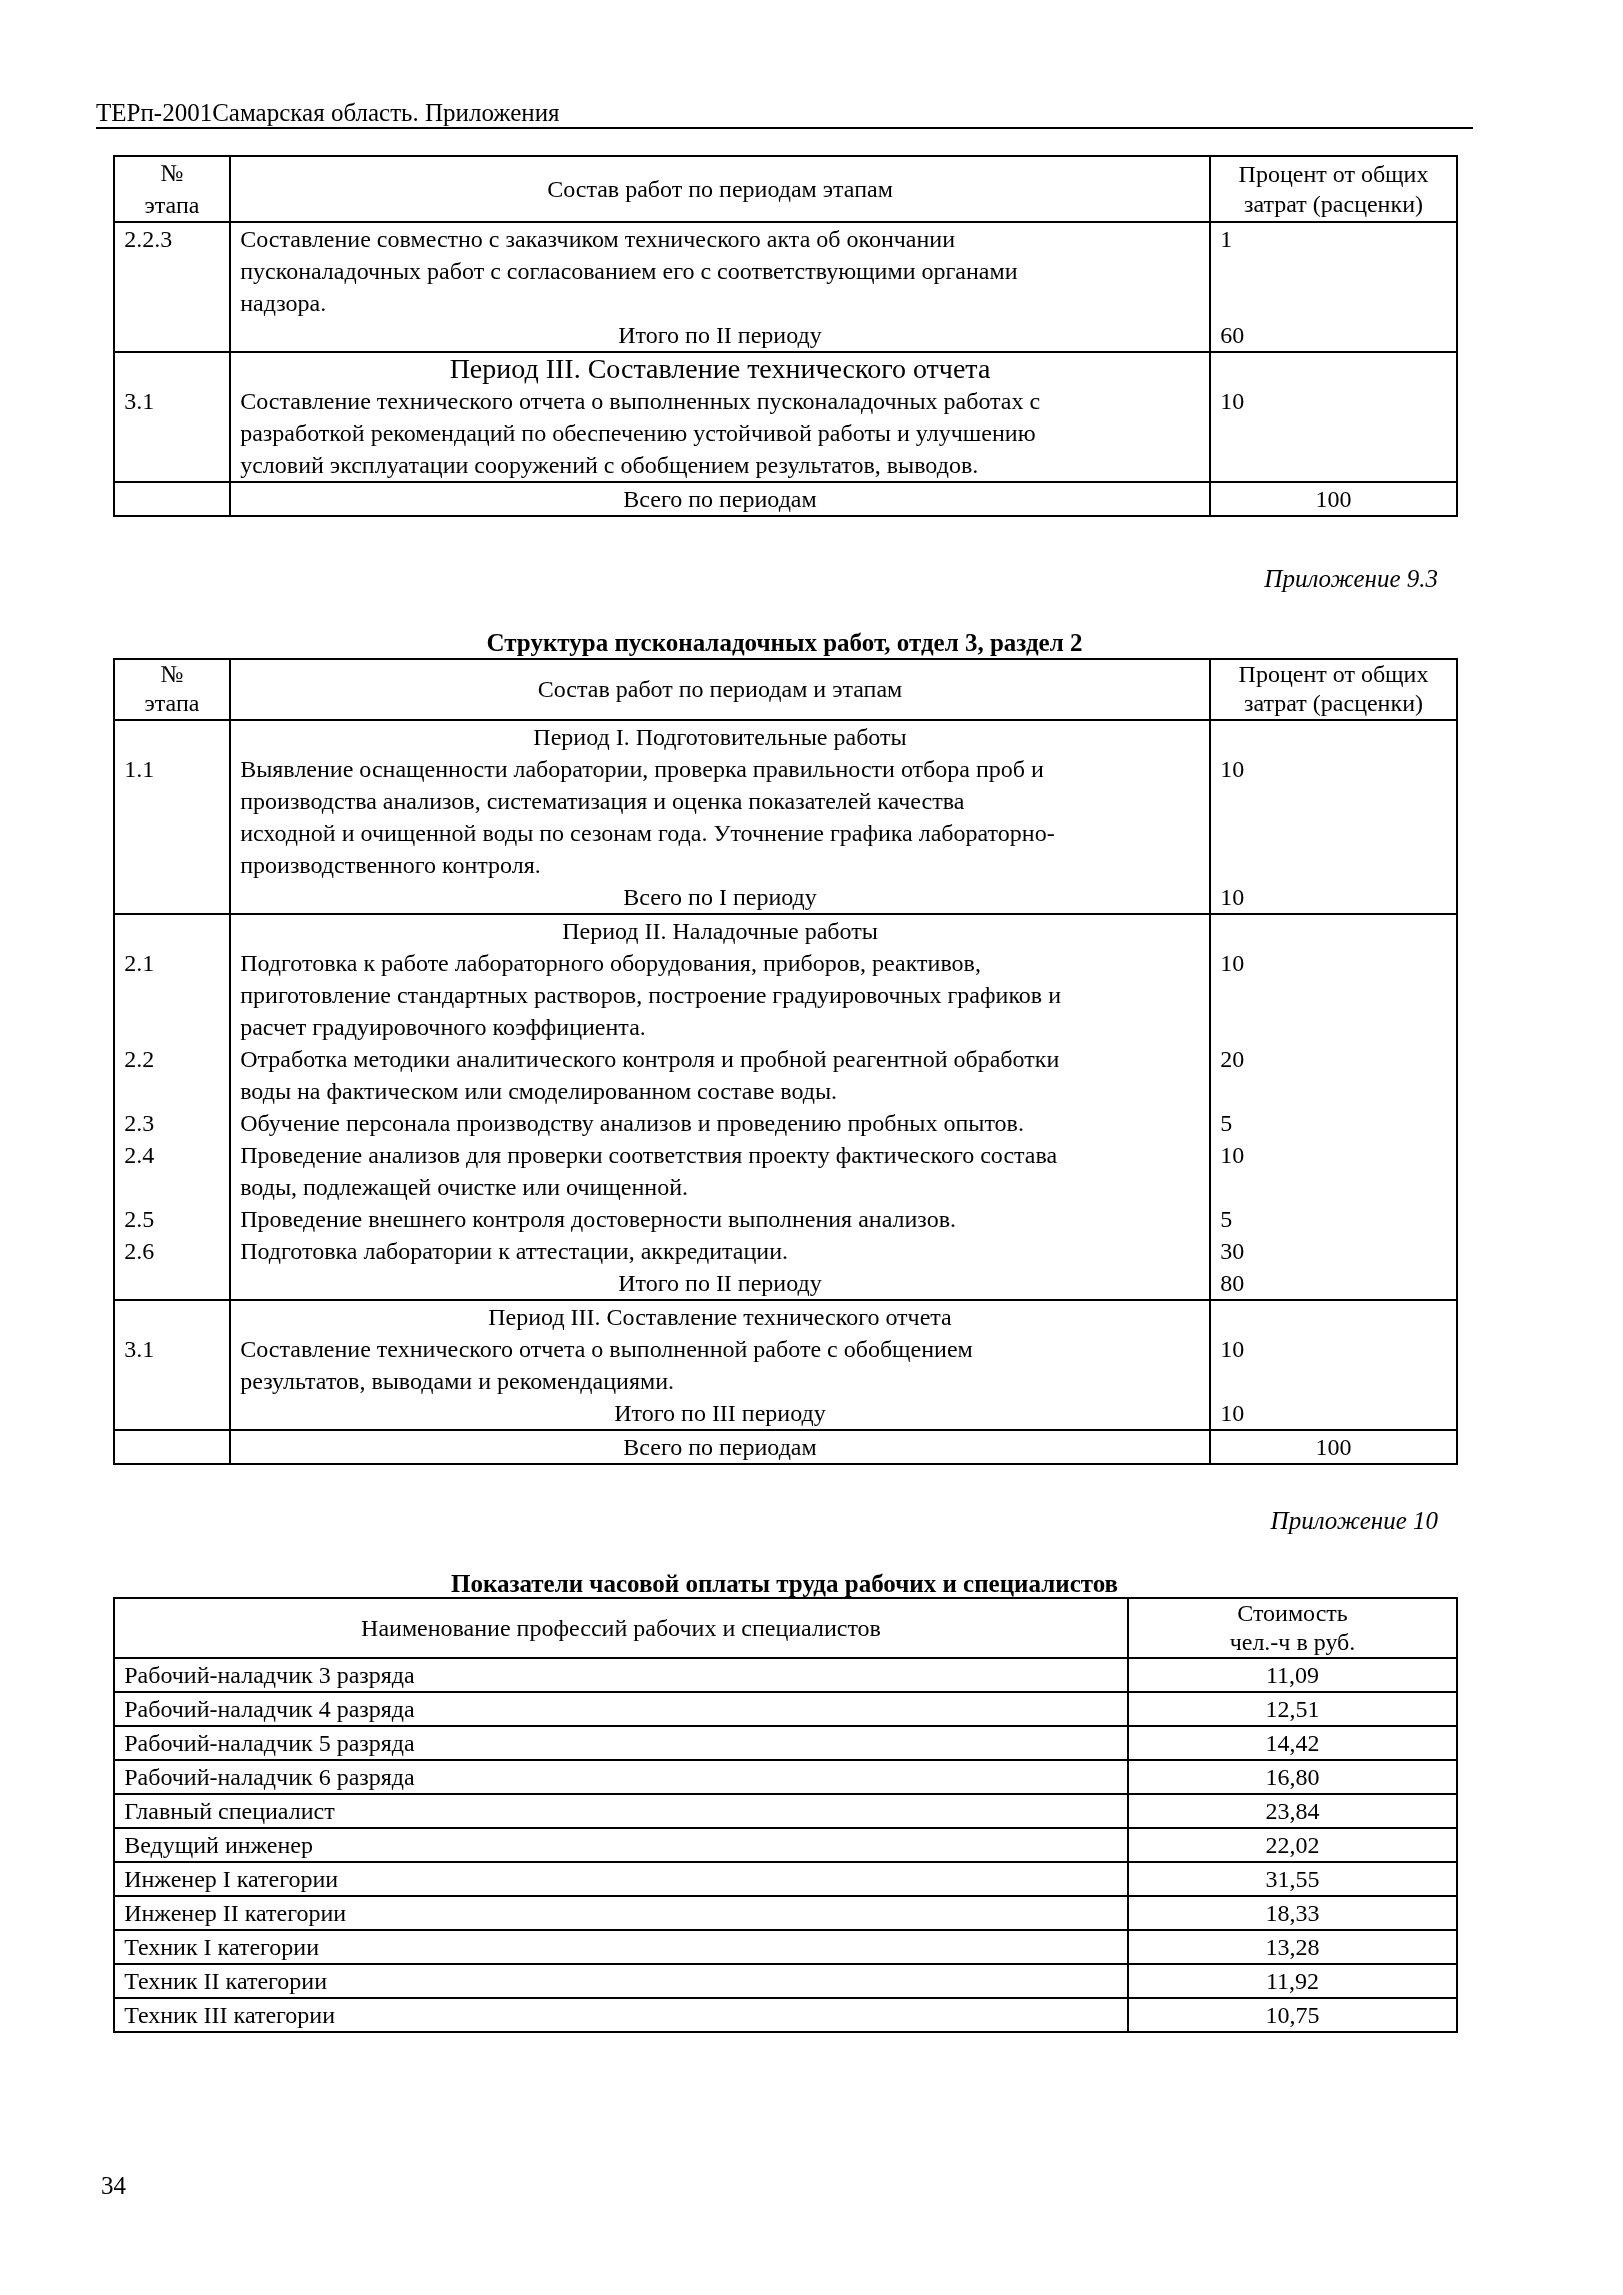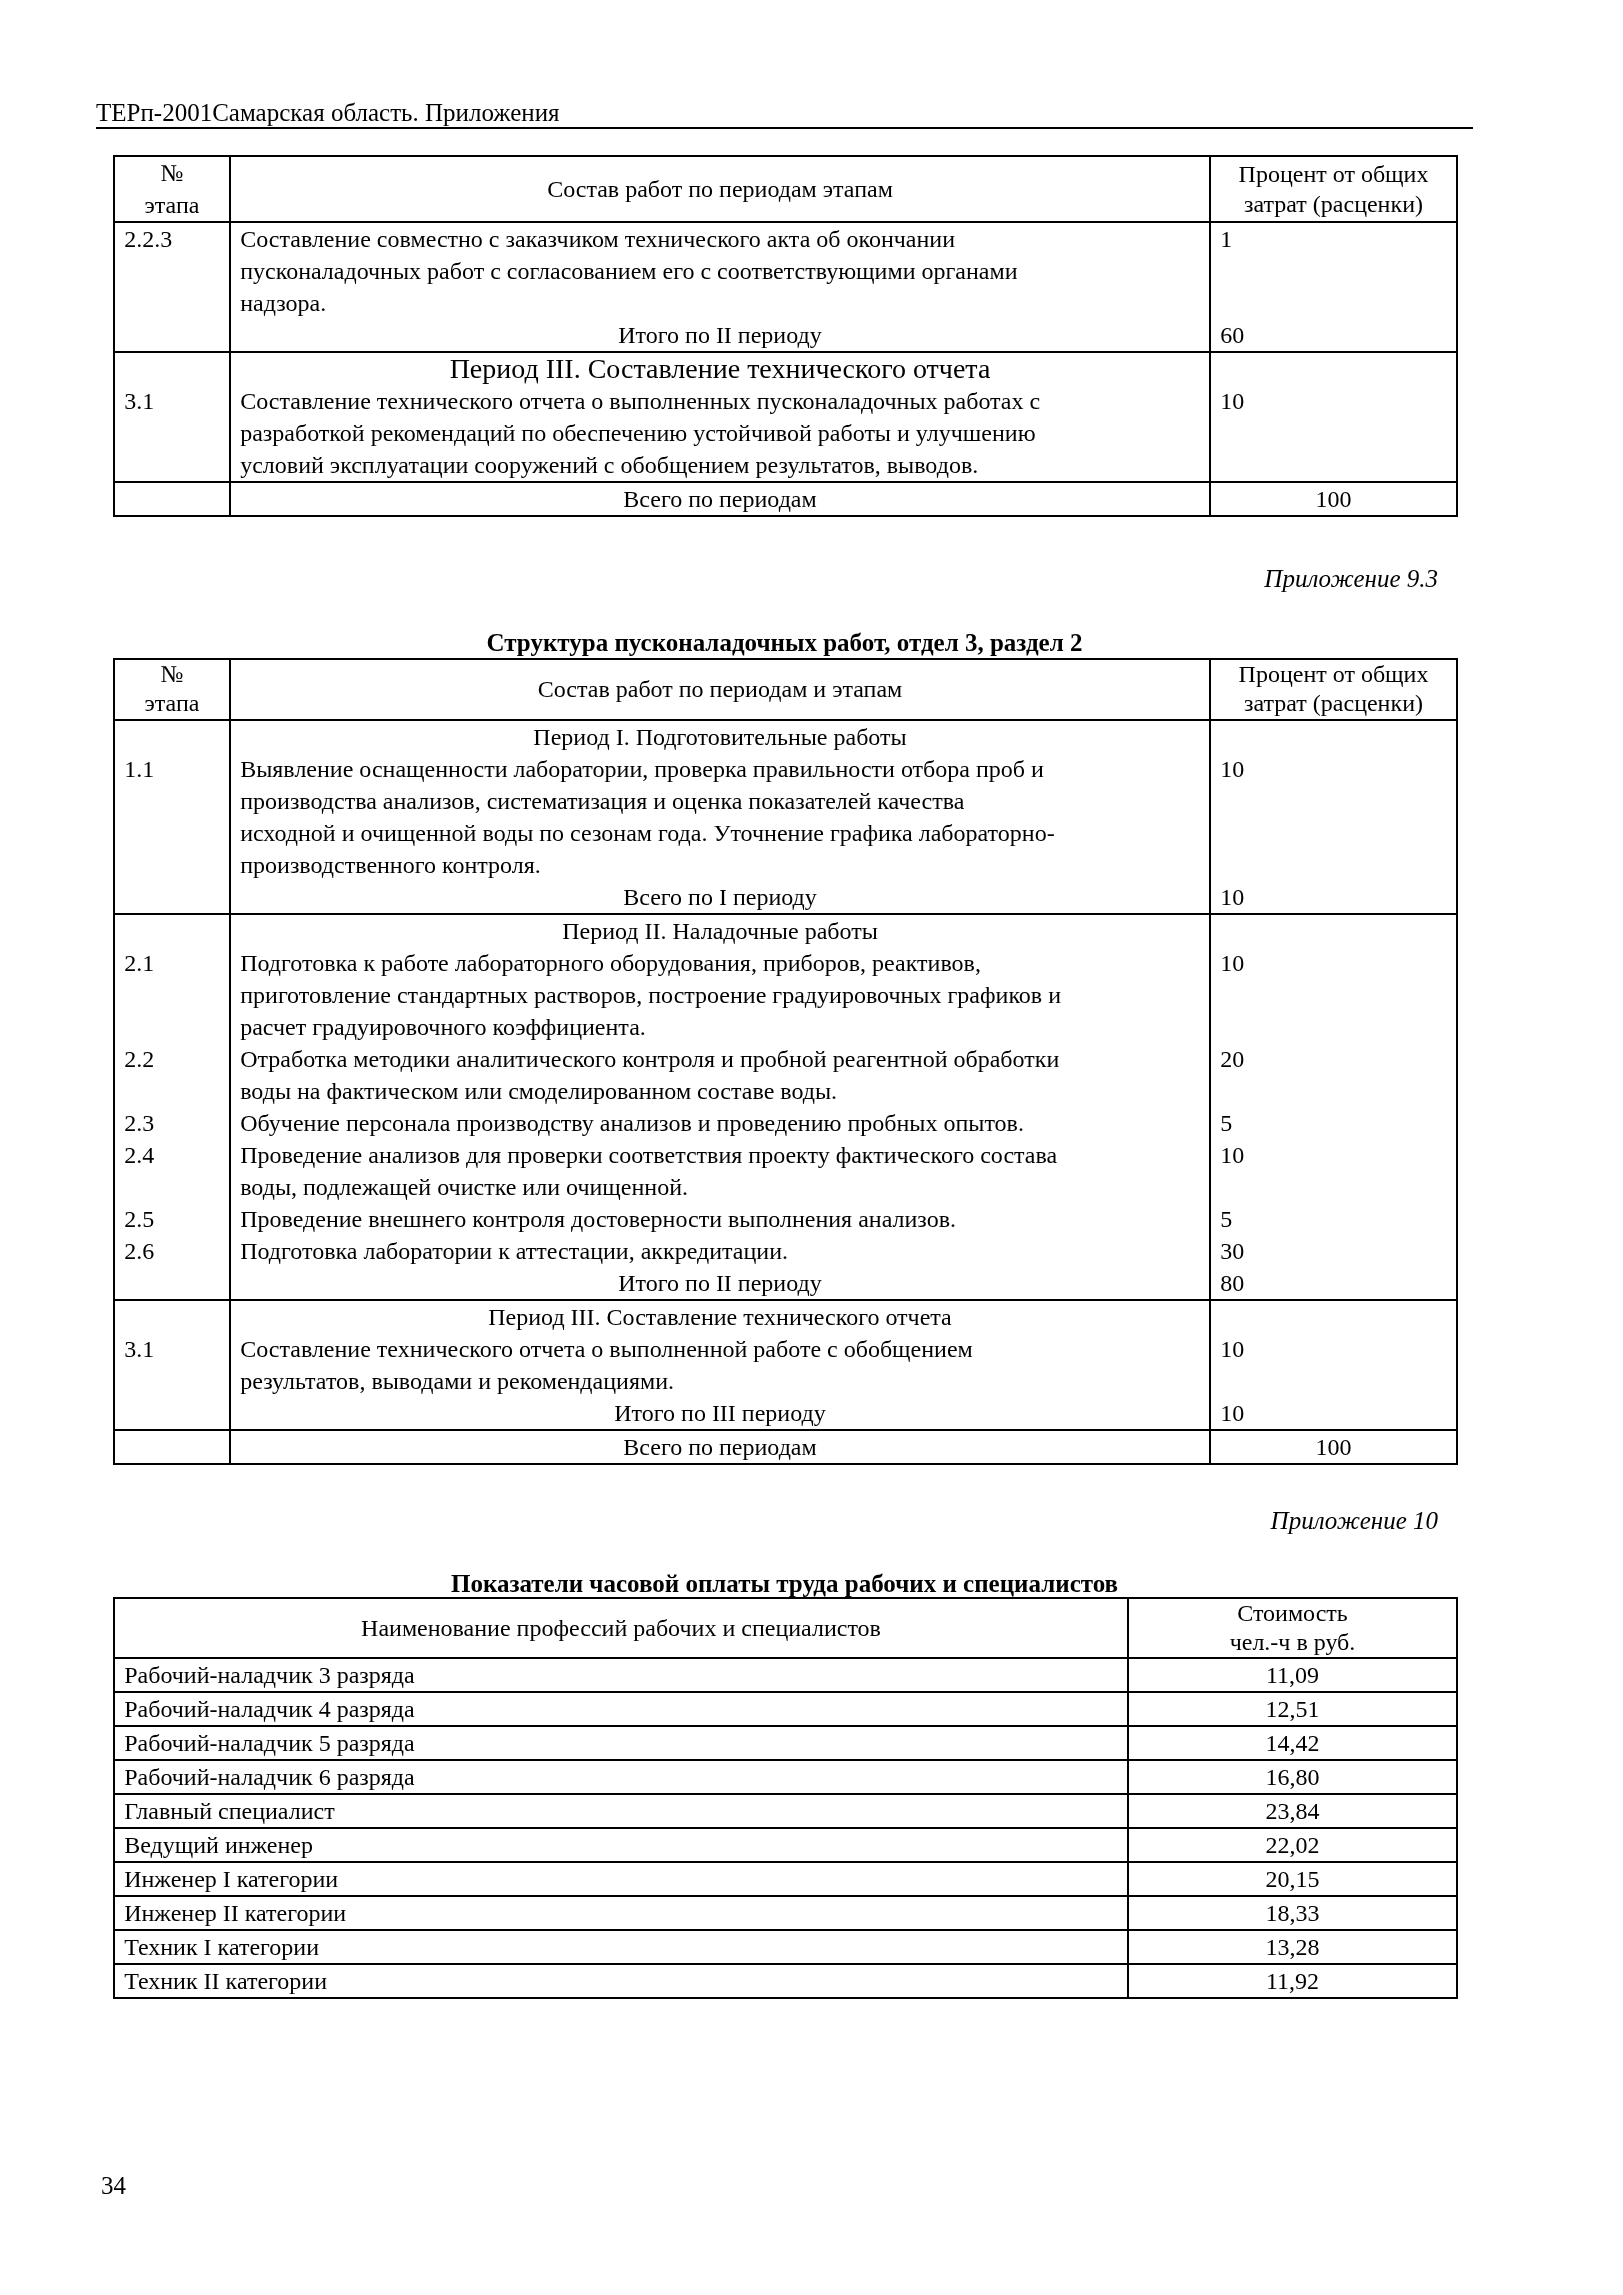--- a/index.html
+++ b/index.html
@@ -251,31 +251,35 @@
   <tr>
         <td>Главный специалист</td>
         <td class="val">23,84</td>
       </tr>
   <tr>
         <td>Ведущий инженер</td>
         <td class="val">22,02</td>
       </tr>
   <tr>
         <td>Инженер I категории</td>
-        <td class="val">20,15</td>
+        <td class="val">31,55</td>
       </tr>
   <tr>
         <td>Инженер II категории</td>
         <td class="val">18,33</td>
       </tr>
   <tr>
         <td>Техник I категории</td>
         <td class="val">13,28</td>
       </tr>
   <tr>
         <td>Техник II категории</td>
         <td class="val">11,92</td>
       </tr>
+  <tr>
+        <td>Техник III категории</td>
+        <td class="val">10,75</td>
+      </tr>
 </tbody>
   </table>
 
 <div class="page-number">34</div>
 
 
 </body></html>

